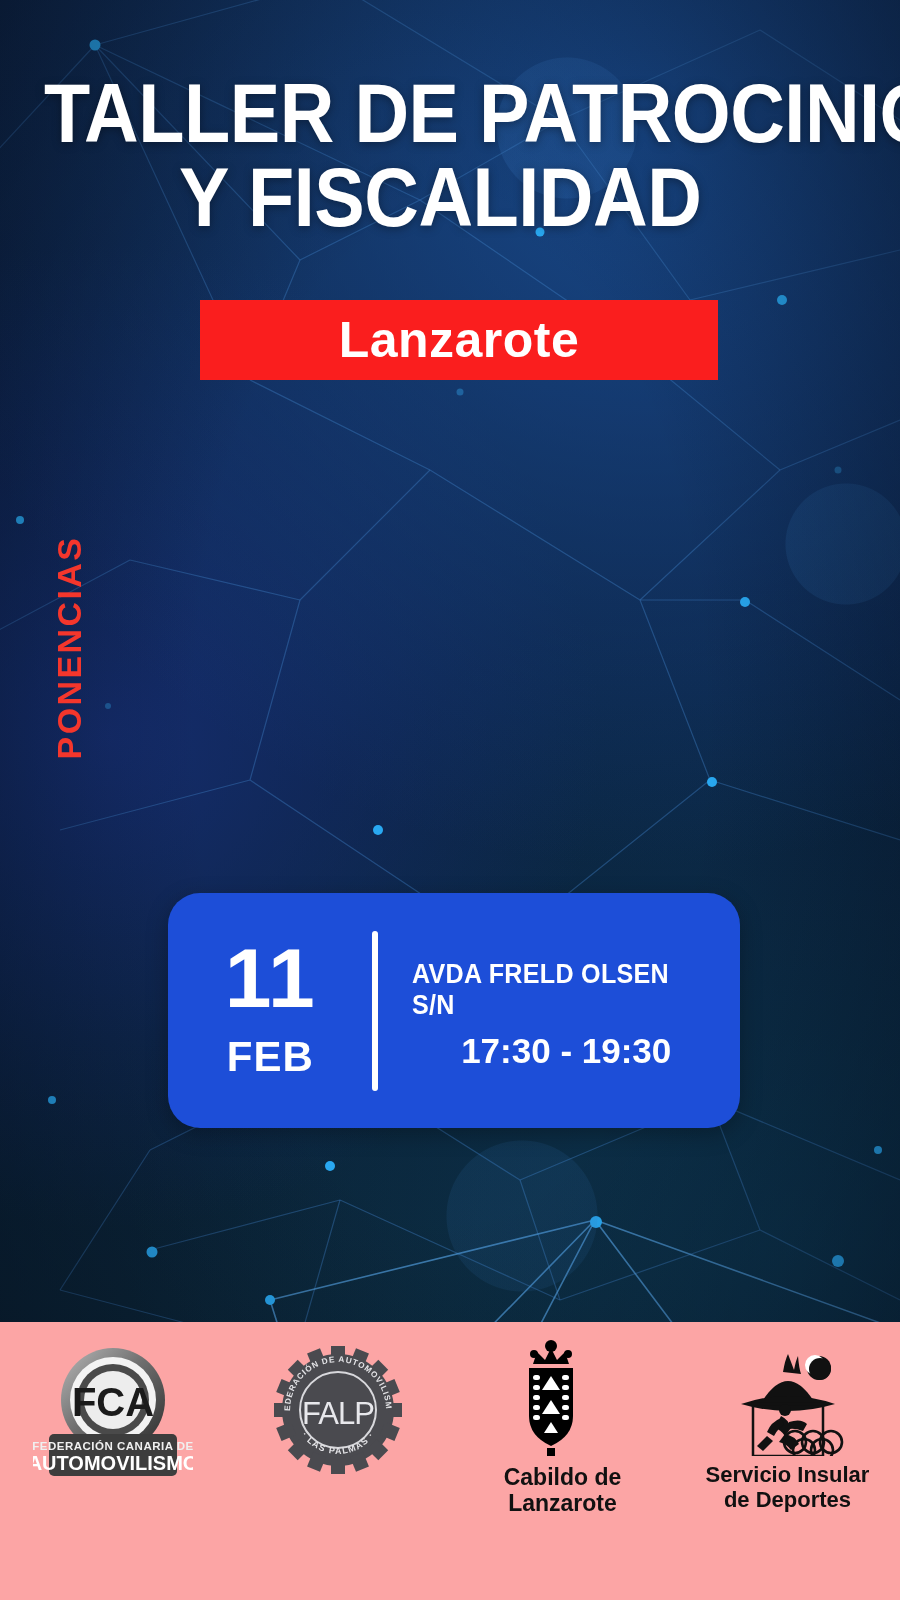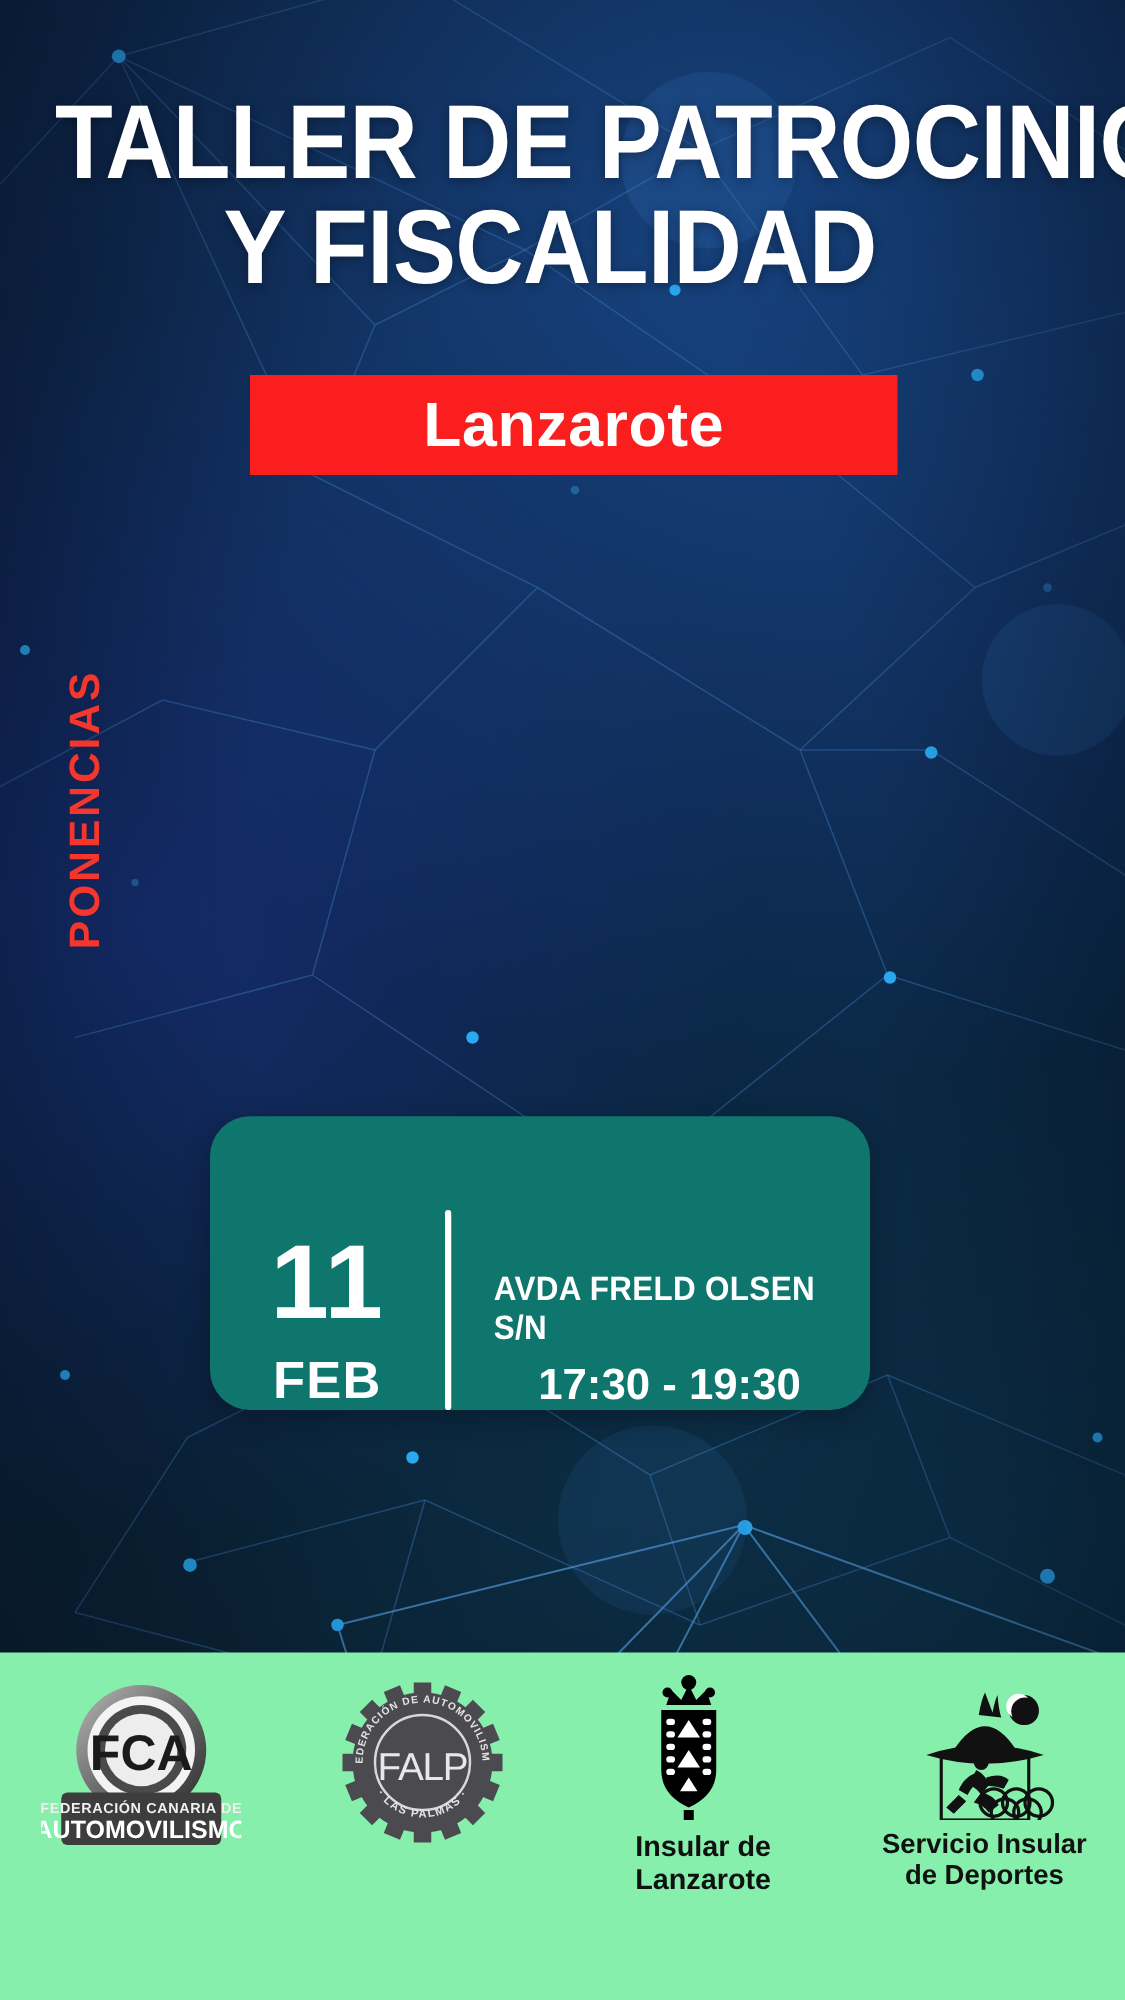--- a/index.html
+++ b/index.html
@@ -93,24 +93,24 @@
     box-shadow:0 2px 8px rgba(0,0,0,.25);
   }
   .bar span{
     color:#ffffff;font-weight:bold;font-size:29px;
     letter-spacing:-0.2px;white-space:nowrap;
   }
 
   
   .date-card{
     position:absolute;
-    left:168px;top:893px;width:528px;height:235px;
-    background:#0f766e;
+    left:168px;top:893px;width:572px;height:235px;
+    background:#1d4ed8;
     border-radius:32px;
-    display:flex;align-items:flex-end;
+    display:flex;align-items:center;
     box-shadow:0 6px 22px rgba(0,0,0,.28);
   }
   .date-left{
     width:206px;
     display:flex;flex-direction:column;align-items:center;justify-content:center;
     color:#fff;
   }
   .date-day{font-size:84px;font-weight:bold;line-height:.92;letter-spacing:1px;}
   .date-month{font-size:42px;font-weight:bold;margin-top:16px;letter-spacing:1px;}
   .date-divider{
@@ -121,21 +121,21 @@
   .venue{font-size:42px;font-weight:bold;line-height:1.0;letter-spacing:-0.3px;}
   .address{
     font-size:27px;font-weight:bold;margin-top:8px;letter-spacing:.3px;
     transform:scaleX(.93);transform-origin:left center;
   }
   .time{font-size:35px;font-weight:bold;margin-top:10px;text-align:center;padding-right:20px;}
 
   
   .footer{
     position:absolute;left:0;right:0;bottom:0;height:262px;
-    background:#86efac;
+    background:#fca5a5;
     display:flex;align-items:flex-start;justify-content:space-around;
     padding-top:16px;
   }
   .logo{
     width:200px;
     display:flex;flex-direction:column;align-items:center;
     color:#111;
   }
   .logo-caption{
     text-align:center;font-weight:bold;line-height:1.15;margin-top:6px;
@@ -302,21 +302,21 @@
           <rect x="30" y="67" width="7" height="5" rx="2.5"></rect>
           <rect x="30" y="77" width="7" height="5" rx="2.5"></rect>
           <rect x="59" y="37" width="7" height="5" rx="2.5"></rect>
           <rect x="59" y="47" width="7" height="5" rx="2.5"></rect>
           <rect x="59" y="57" width="7" height="5" rx="2.5"></rect>
           <rect x="59" y="67" width="7" height="5" rx="2.5"></rect>
           <rect x="59" y="77" width="7" height="5" rx="2.5"></rect>
         </g>
       </svg>
       <div class="logo-caption cap-cabildo">
-        <div>Insular de</div>
+        <div>Cabildo de</div>
         <div>Lanzarote</div>
       </div>
     </div>
 
     <div class="logo">
       <svg width="130" height="118" viewBox="0 0 130 118">
         <g fill="#111">
           <path d="M40 62 Q65 24 90 62 Z"></path>
           <path d="M60 34 q2 -12 5 -18 q3 8 6 16 q2 -10 4 -14 q1 12 3 18 z"></path>
           <circle cx="96" cy="30" r="12" fill="#111"></circle>

